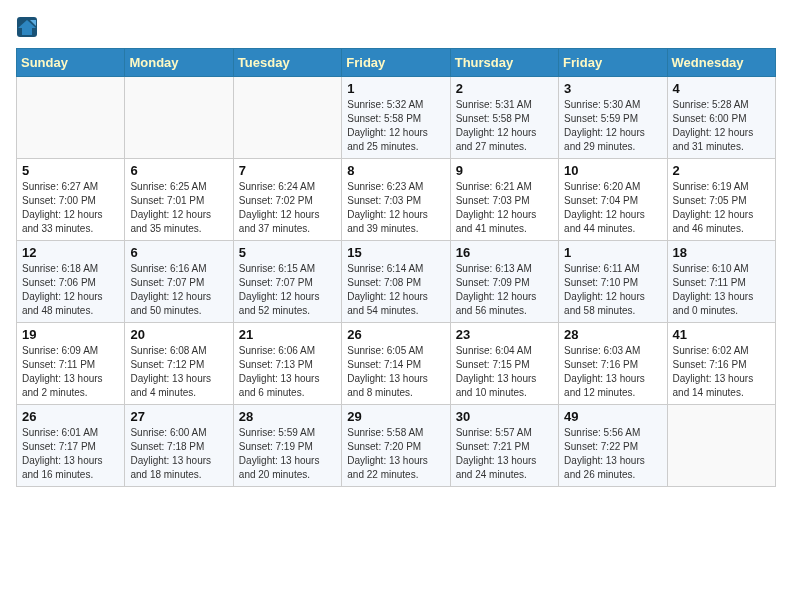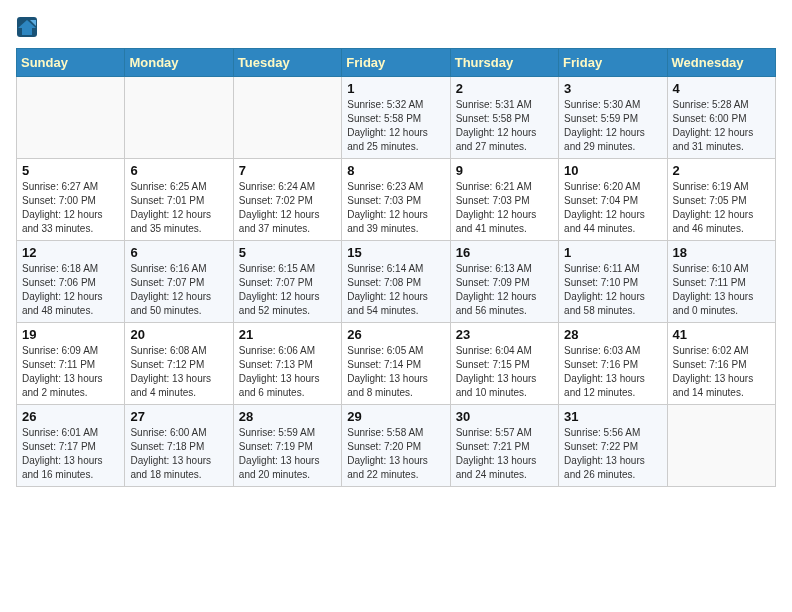--- a/index.html
+++ b/index.html
@@ -250,19 +250,19 @@
         </td>
         <td>
           <span class="day-num">29</span>
           <div class="day-info">Sunrise: 5:58 AM<br>Sunset: 7:20 PM<br>Daylight: 13 hours<br>and 22 minutes.</div>
         </td>
         <td>
           <span class="day-num">30</span>
           <div class="day-info">Sunrise: 5:57 AM<br>Sunset: 7:21 PM<br>Daylight: 13 hours<br>and 24 minutes.</div>
         </td>
         <td>
-          <span class="day-num">31</span>
+          <span class="day-num">49</span>
           <div class="day-info">Sunrise: 5:56 AM<br>Sunset: 7:22 PM<br>Daylight: 13 hours<br>and 26 minutes.</div>
         </td>
         <td class="empty-cell"></td>
       </tr>
     </tbody>
 </table>
 
 </body></html>

